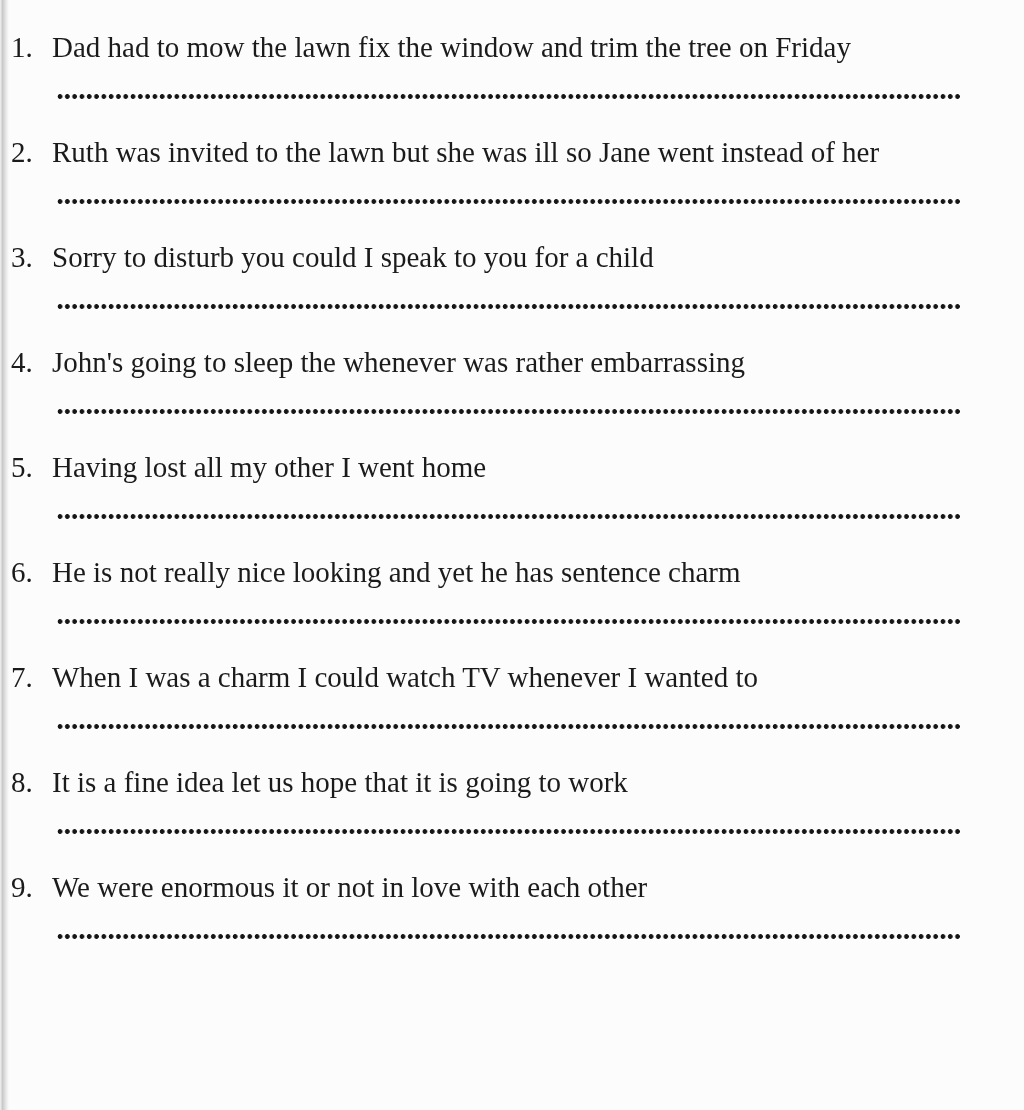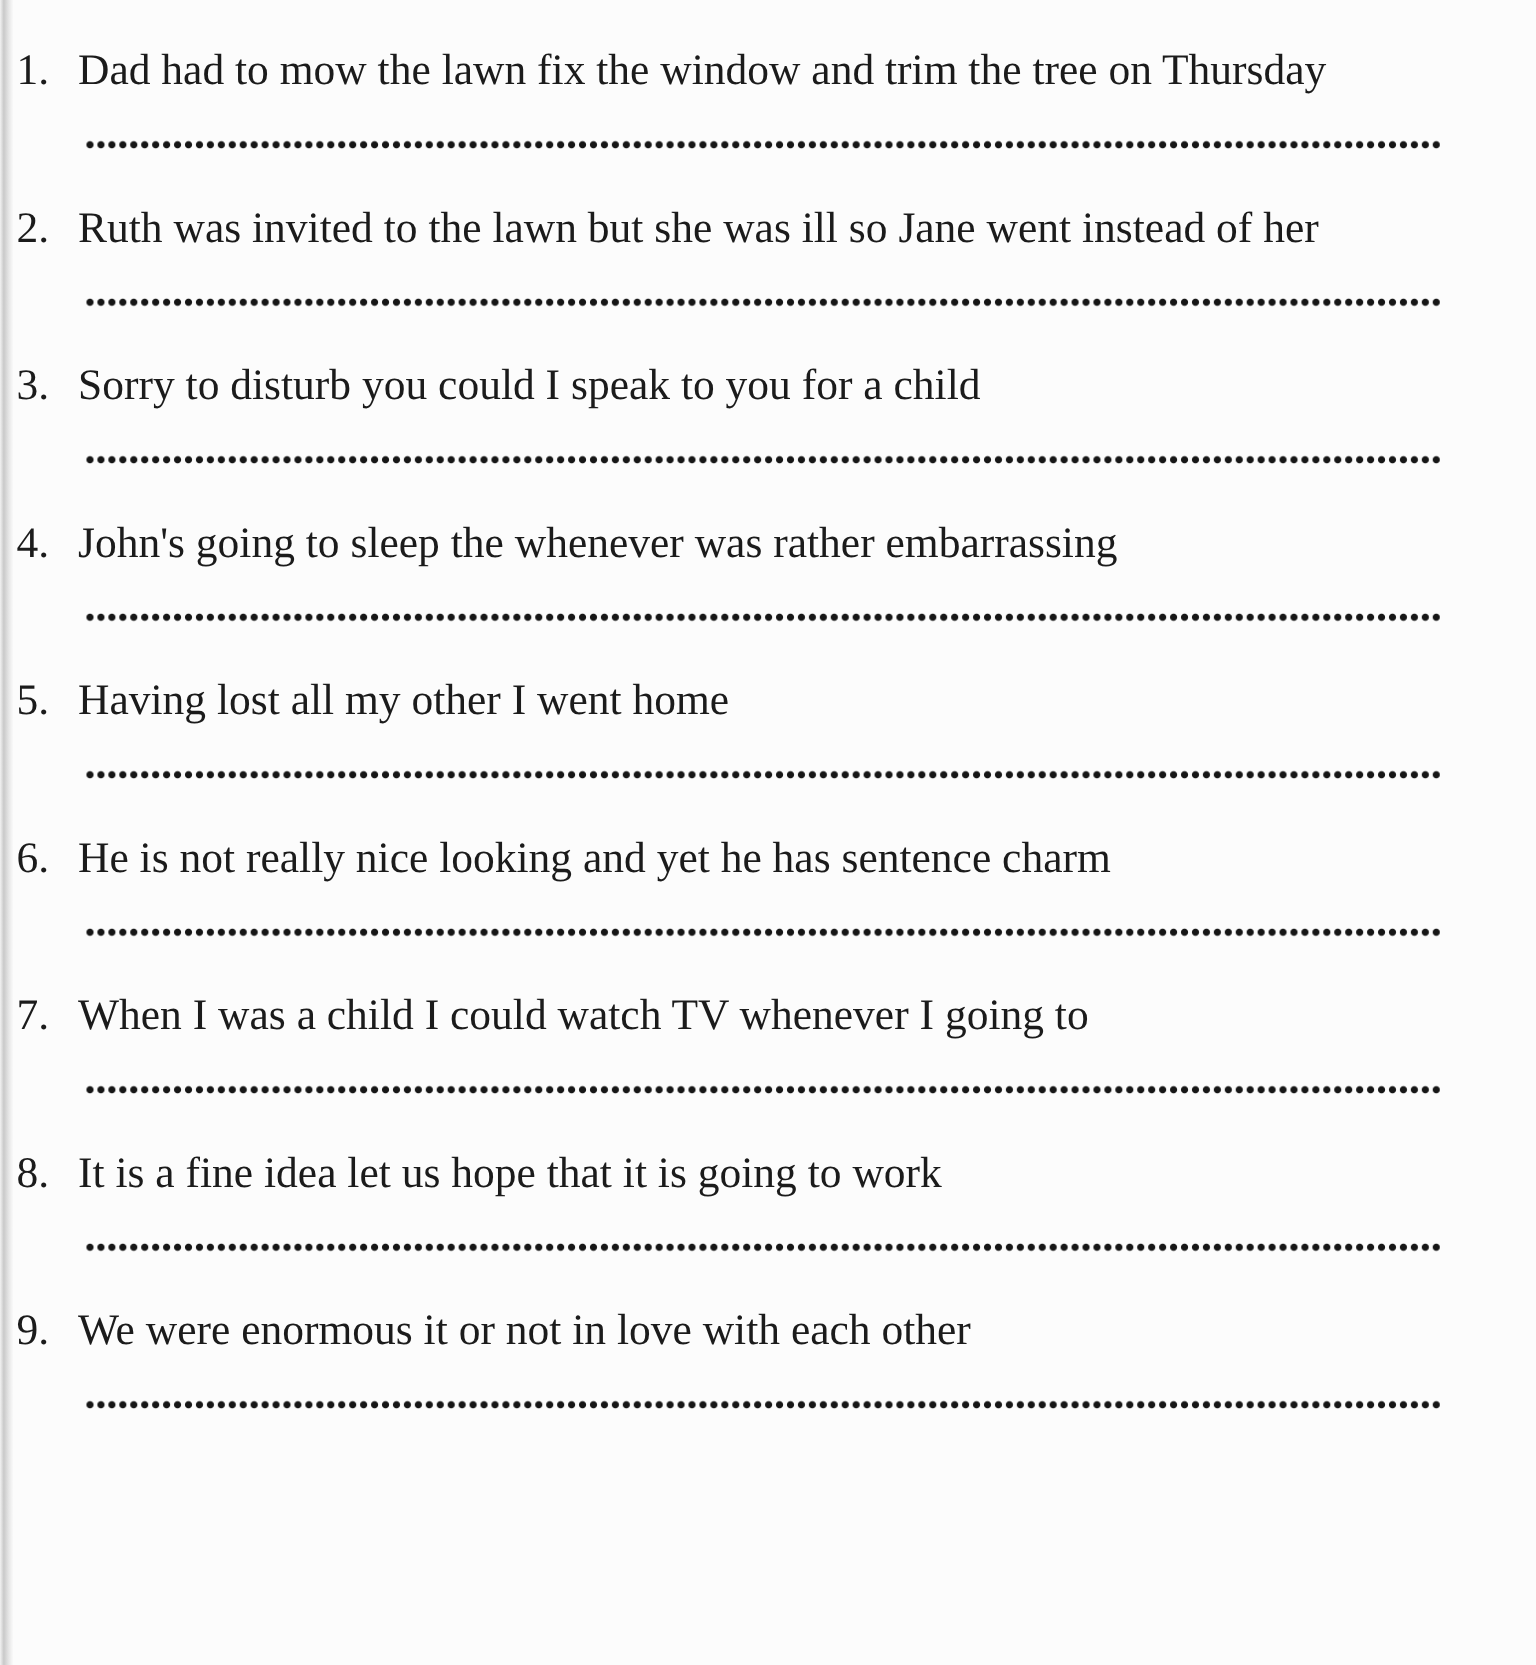--- a/index.html
+++ b/index.html
@@ -72,21 +72,21 @@
 
 <div class="page">
   <div class="scan-edge"></div>
 
 
   <div class="items">
 
     <div class="row">
       <div class="item-line">
         <span class="num">1.</span>
-        <span class="sentence">Dad had to mow the lawn fix the window and trim the tree on Thursday</span>
+        <span class="sentence">Dad had to mow the lawn fix the window and trim the tree on Friday</span>
       </div>
       <div class="answer-line"></div>
     </div>
 
     <div class="row">
       <div class="item-line">
         <span class="num">2.</span>
         <span class="sentence">Ruth was invited to the lawn but she was ill so Jane went instead of her</span>
       </div>
       <div class="answer-line"></div>
@@ -120,21 +120,21 @@
       <div class="item-line">
         <span class="num">6.</span>
         <span class="sentence">He is not really nice looking and yet he has sentence charm</span>
       </div>
       <div class="answer-line"></div>
     </div>
 
     <div class="row">
       <div class="item-line">
         <span class="num">7.</span>
-        <span class="sentence">When I was a child I could watch TV whenever I going to</span>
+        <span class="sentence">When I was a charm I could watch TV whenever I wanted to</span>
       </div>
       <div class="answer-line"></div>
     </div>
 
     <div class="row">
       <div class="item-line">
         <span class="num">8.</span>
         <span class="sentence">It is a fine idea let us hope that it is going to work</span>
       </div>
       <div class="answer-line"></div>

